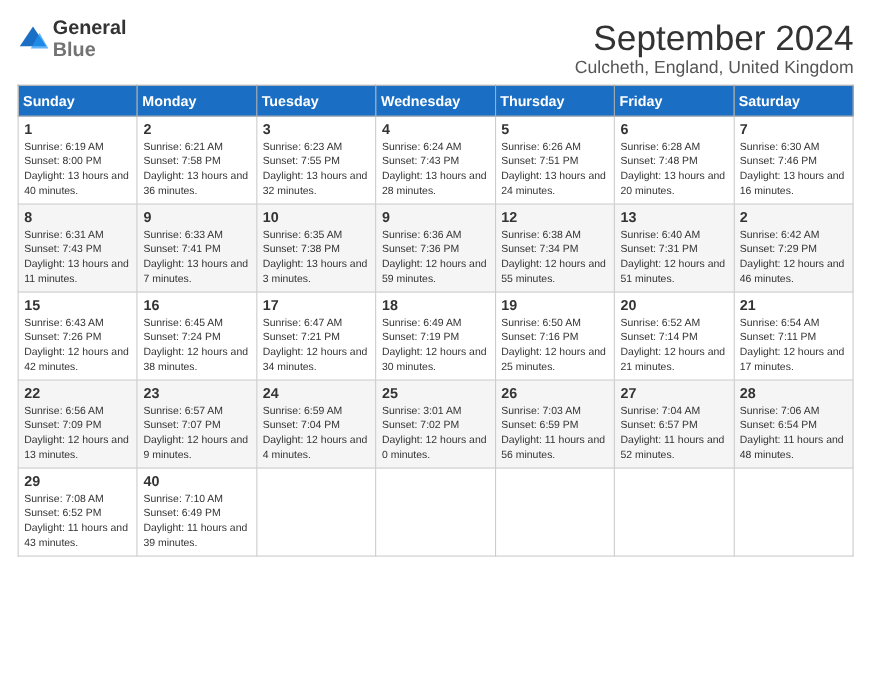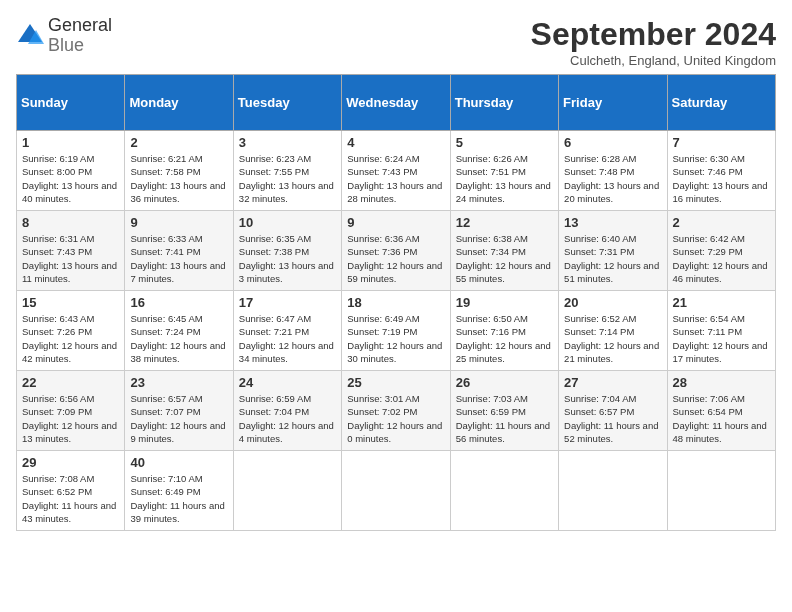--- a/index.html
+++ b/index.html
@@ -16,52 +16,52 @@
       align-items: flex-start;
       margin-bottom: 6px;
     }
     .logo {
       display: flex;
       align-items: center;
       gap: 4px;
     }
     .logo-text {
       font-size: 18px;
-      font-weight: normal;
+      font-weight: bold;
       line-height: 1.1;
     }
     .logo-text .general { display: block; color: #333; }
     .logo-text .blue { display: block; color: #737373; }
     .logo-icon {
       width: 28px;
       height: 28px;
     }
     .title-block {
       text-align: right;
     }
     .month-title {
       font-size: 32px;
-      font-weight: bold;
+      font-weight: normal;
       color: #333;
     }
     .location {
-      font-size: 13px;
+      font-size: 16px;
       color: #555;
     }
     table {
       width: 100%;
       border-collapse: collapse;
       table-layout: fixed;
     }
     thead tr th {
       background-color: #1a6fc4;
       color: #fff;
       font-size: 13px;
       font-weight: bold;
-      padding: 20px 4px;
+      padding: 6px 4px;
       text-align: left;
       border: 1px solid #aaa;
     }
     tbody tr td {
       vertical-align: top;
       padding: 4px 5px;
       font-size: 9.5px;
       color: #333;
       border: 1px solid #ccc;
       height: 80px;

